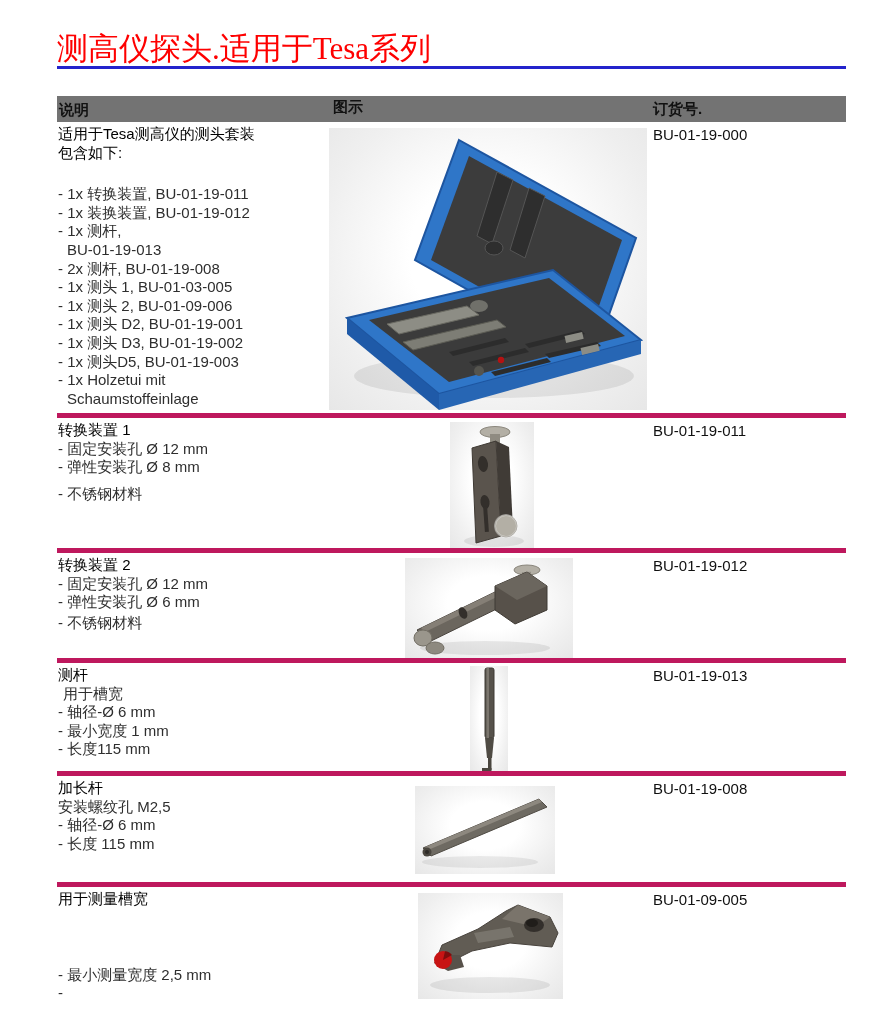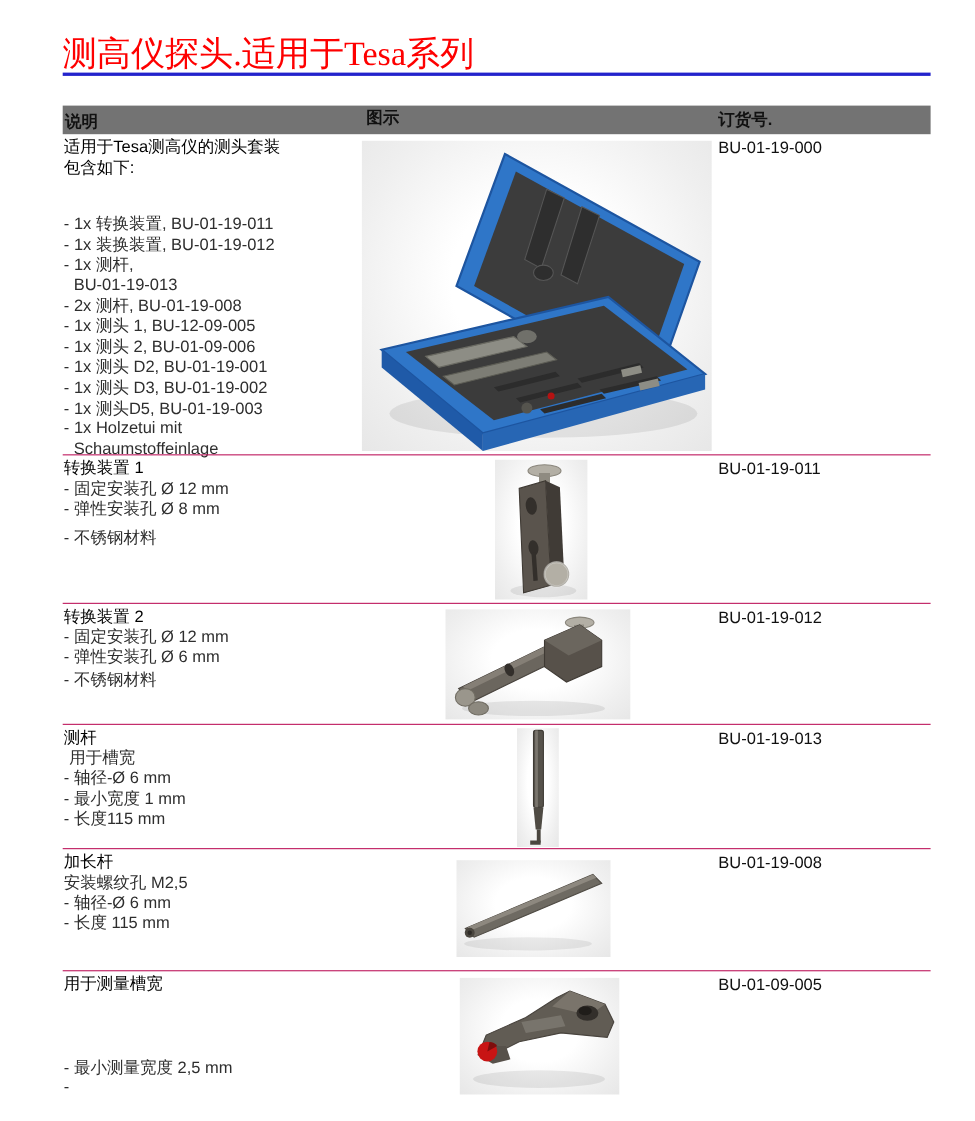--- a/index.html
+++ b/index.html
@@ -15,27 +15,27 @@
     position:absolute;left:57px;top:66px;width:789px;height:3px;background:#2323cc;
   }
   .thead{
     position:absolute;left:57px;top:96px;width:789px;height:26px;background:#737373;
     font-size:15px;font-weight:bold;color:#111;
   }
   .thead .c1{position:absolute;left:2px;top:5px;}
   .thead .c2{position:absolute;left:276px;top:2px;}
   .thead .c3{position:absolute;left:596px;top:4px;}
   .row{position:absolute;left:57px;width:789px;}
-  .row.bordered{border-top:1px solid #be185d;}
+  .row.bordered{border-top:5px solid #be185d;}
   .desc{position:absolute;left:1px;top:3px;width:275px;font-size:15px;line-height:18.6px;color:#2e2e2e;}
   .h{font-weight:normal;color:#000;}
   .ln{}
   .indent{padding-left:9px;}
   .pad5{padding-left:5px;}
-  .gap-list{margin-top:33px;}
+  .gap-list{margin-top:23px;}
   .gap-sm{margin-top:8px;}
   .gap-xs{margin-top:2px;}
   .gap-big{margin-top:57px;}
   .ord{position:absolute;left:596px;top:4px;font-size:15px;color:#101010;}
   .imgbox{position:absolute;}
   .shade{background:radial-gradient(ellipse at 50% 45%,#ffffff 35%,#efefef 75%,#e7e7e7 100%);}
   svg{display:block;}
 </style>
 </head>
 <body>
@@ -53,21 +53,21 @@
 
   <div class="row" style="top:122px;height:291px;">
     <div class="desc">
       <div class="h">适用于Tesa测高仪的测头套装</div>
       <div class="h">包含如下:</div>
       <div class="ln gap-list">- 1x 转换装置, BU-01-19-011</div>
       <div class="ln">- 1x 装换装置, BU-01-19-012</div>
       <div class="ln">- 1x 测杆,</div>
       <div class="ln indent">BU-01-19-013</div>
       <div class="ln">- 2x 测杆, BU-01-19-008</div>
-      <div class="ln">- 1x 测头 1, BU-12-09-005</div>
+      <div class="ln">- 1x 测头 1, BU-01-03-005</div>
       <div class="ln">- 1x 测头 2, BU-01-09-006</div>
       <div class="ln">- 1x 测头 D2, BU-01-19-001</div>
       <div class="ln">- 1x 测头 D3, BU-01-19-002</div>
       <div class="ln">- 1x 测头D5, BU-01-19-003</div>
       <div class="ln">- 1x Holzetui mit</div>
       <div class="ln indent">Schaumstoffeinlage</div>
     </div>
     <div class="imgbox shade" style="left:272px;top:6px;width:318px;height:282px;">
       <svg width="318" height="282" viewBox="0 0 318 282">
         <ellipse cx="165" cy="248" rx="140" ry="22" fill="#000000" opacity="0.08"></ellipse>

